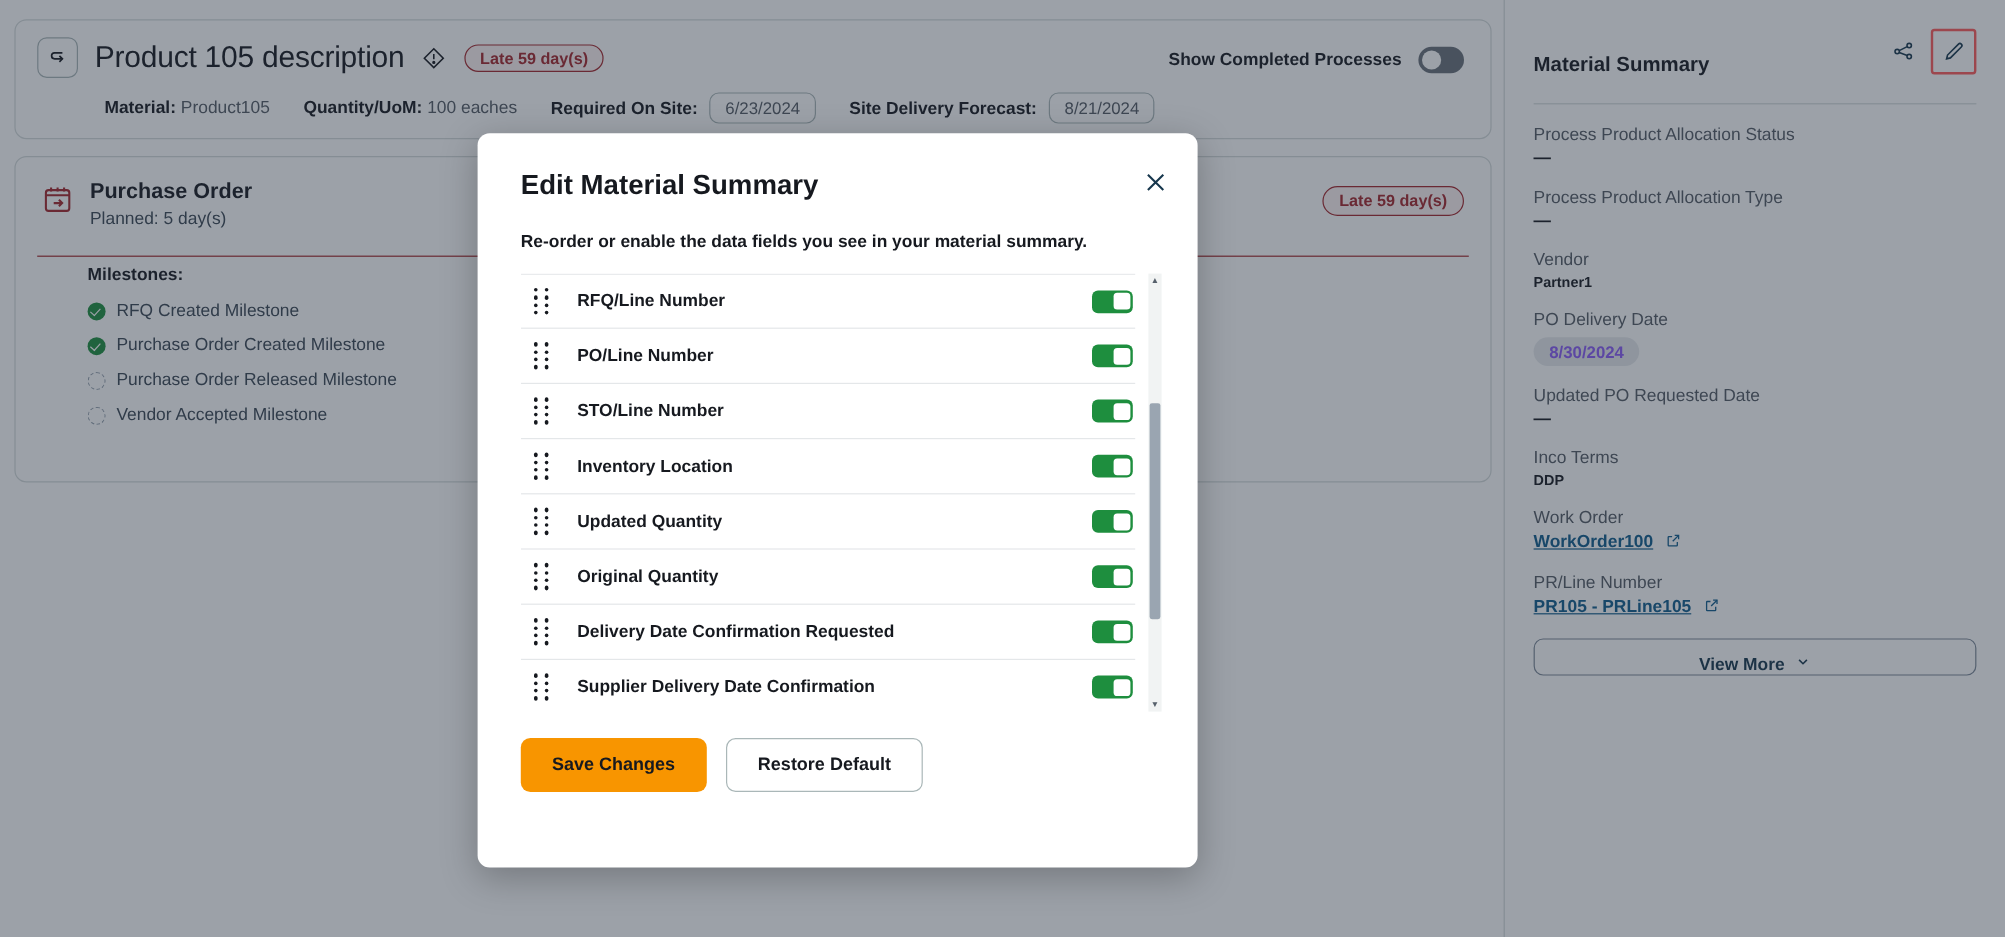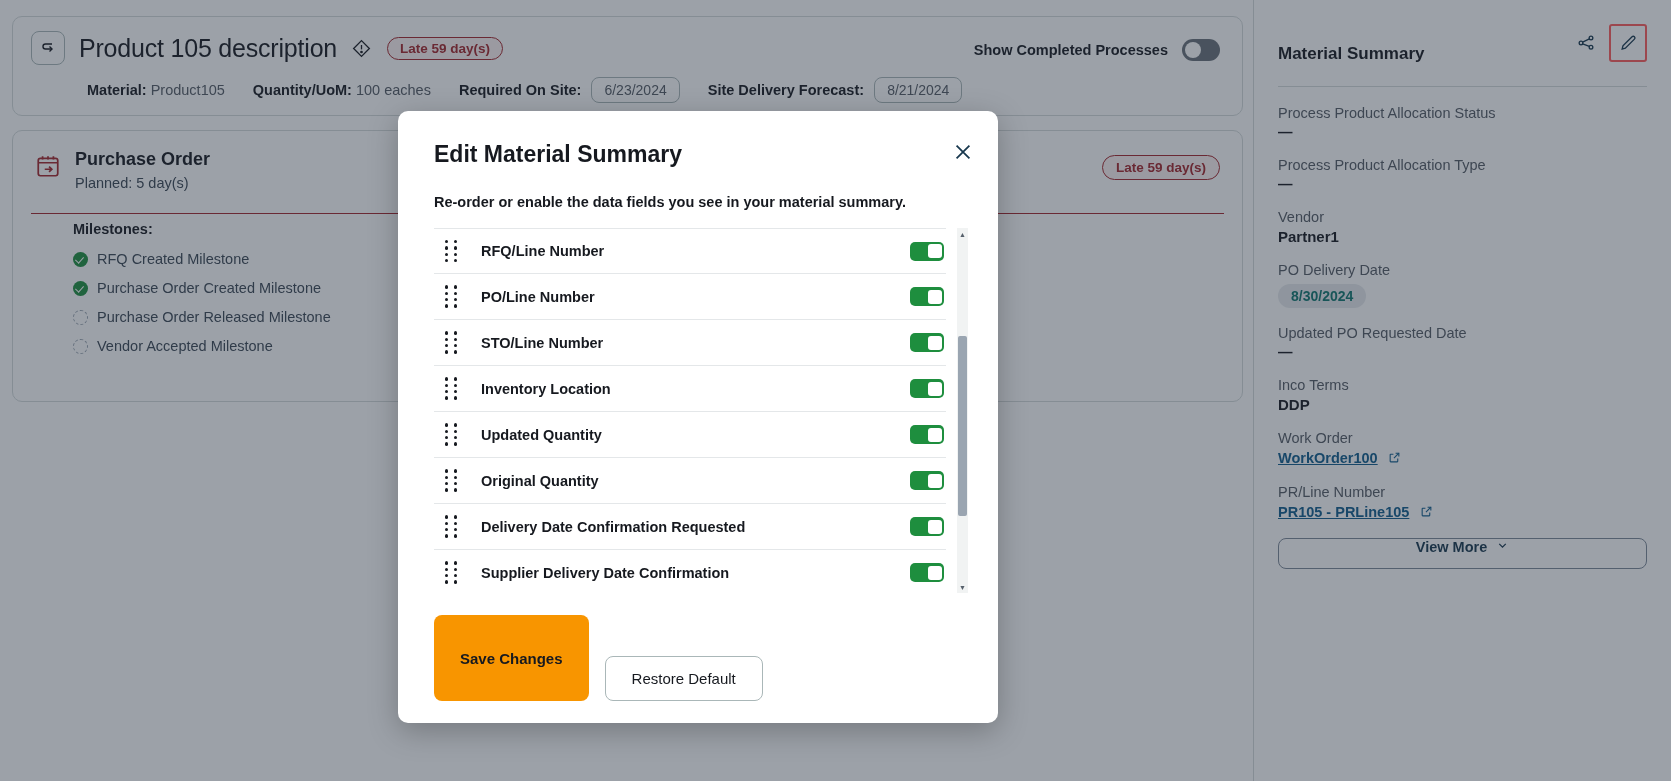--- a/index.html
+++ b/index.html
@@ -83,29 +83,29 @@
 
   
   .side { padding: 22px 24px 0 24px; }
   .side-head { display:flex; align-items:center; }
   .side-title { font-size:17px; font-weight:700; color:#16191f; flex:1;margin-top:22px; }
   .icon-btn { width:26px; height:26px; display:flex; align-items:center; justify-content:center; color:#17374d; }
   .edit-hl { border:2px solid #ff5b5b; border-radius:3px; width:38px; height:38px; margin-left:10px; }
   .side-rule { height:1px; background:#d5dbdb; margin:22px 0 18px 0; }
   .fld { margin-bottom:17px; }
   .fld-lbl { font-size:14.5px; color:#545b64; margin-bottom:3px; }
-  .fld-val { font-size:15px; color:#16191f; font-weight:700; }
+  .fld-val { font-size:12px; color:#16191f; font-weight:700; }
   .fld-dash { font-size:14.5px; color:#16191f; font-weight:700; letter-spacing:-1px; }
   .pill { display:inline-block; background:#e7eaed; border-radius:13px; padding:4px 13px;
-    font-size:14px; font-weight:700; color:#0f766e; margin-top:3px; }
+    font-size:14px; font-weight:700; color:#8b5cf6; margin-top:3px; }
   .link { color:#0f5c8c; font-weight:700; font-size:14.5px; text-decoration:underline; }
   .ext { display:inline-block; width:13px; height:13px; margin-left:6px; color:#0f5c8c; vertical-align:-1px; }
   .view-more {
     margin-top:6px; width:100%; border:1px solid #7d8998; border-radius:8px;
-    background:transparent; height:31px; display:flex; align-items:flex-start;
+    background:transparent; height:31px; display:flex; align-items:flex-end;
     justify-content:center; gap:9px; font-size:14.5px; font-weight:700; color:#17374d;
   }
 
   
   .overlay { position:absolute; inset:0; background:rgba(35,47,62,0.45); }
 
   
   .modal {
     position:absolute; left:398px; top:111px; width:600px; height:612px;
     background:#fff; border-radius:10px; box-shadow:0 8px 30px rgba(0,0,0,.25);
@@ -139,22 +139,22 @@
   .sbar .up { top:0; }
   .sbar .dn { bottom:0; }
   .sbar .thumb { position:absolute; left:1px; top:108px; width:9px; height:180px;
     background:#9aa5b1; border-radius:2px; }
   .modal-actions { display:flex; gap:16px; margin-top:22px; }
   .btn-primary {
     background:#f89500; color:#16191f; font-weight:700; font-size:15px;
     border:none; border-radius:8px; padding:13px 26px;
   }
   .btn-ghost {
-    background:#fff; color:#16191f; font-weight:400; font-size:15px;
-    border:1px solid #aab7b8; border-radius:8px; padding:13px 26px;margin-top:41px;
+    background:#fff; color:#16191f; font-weight:700; font-size:15px;
+    border:1px solid #aab7b8; border-radius:8px; padding:13px 26px;
   }
 </style>
 </head>
 <body>
 
 <div id="root">
 
   <div class="page">
 
     <div class="page-left">

